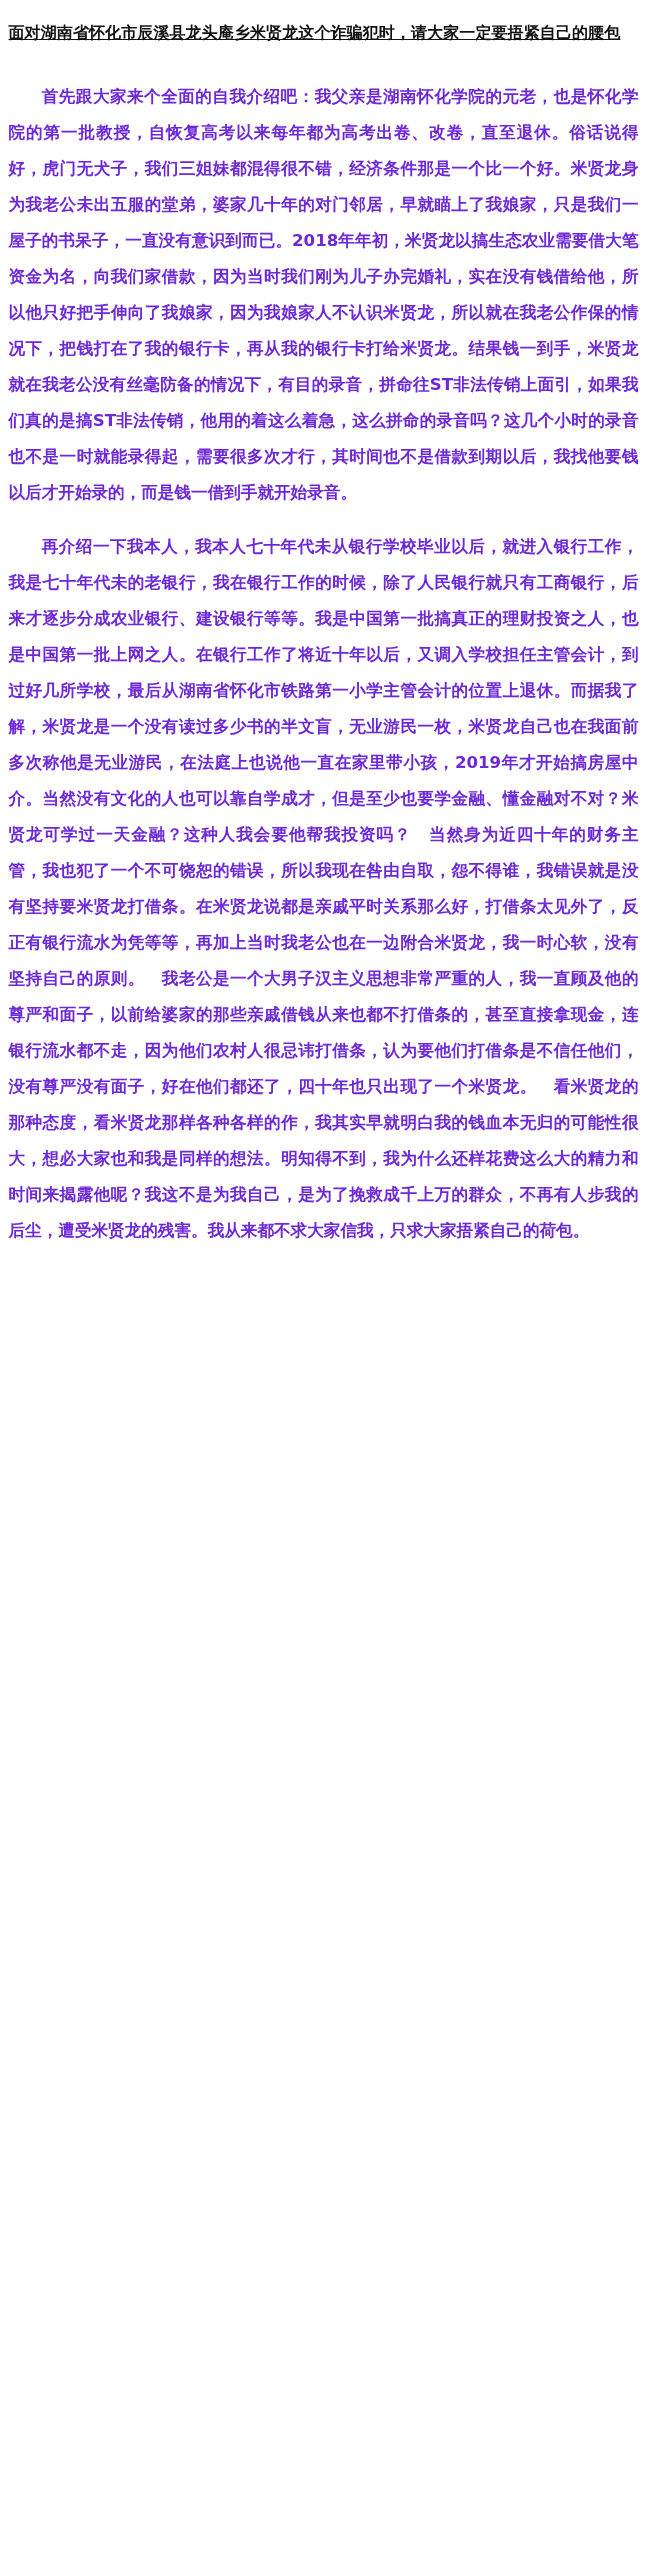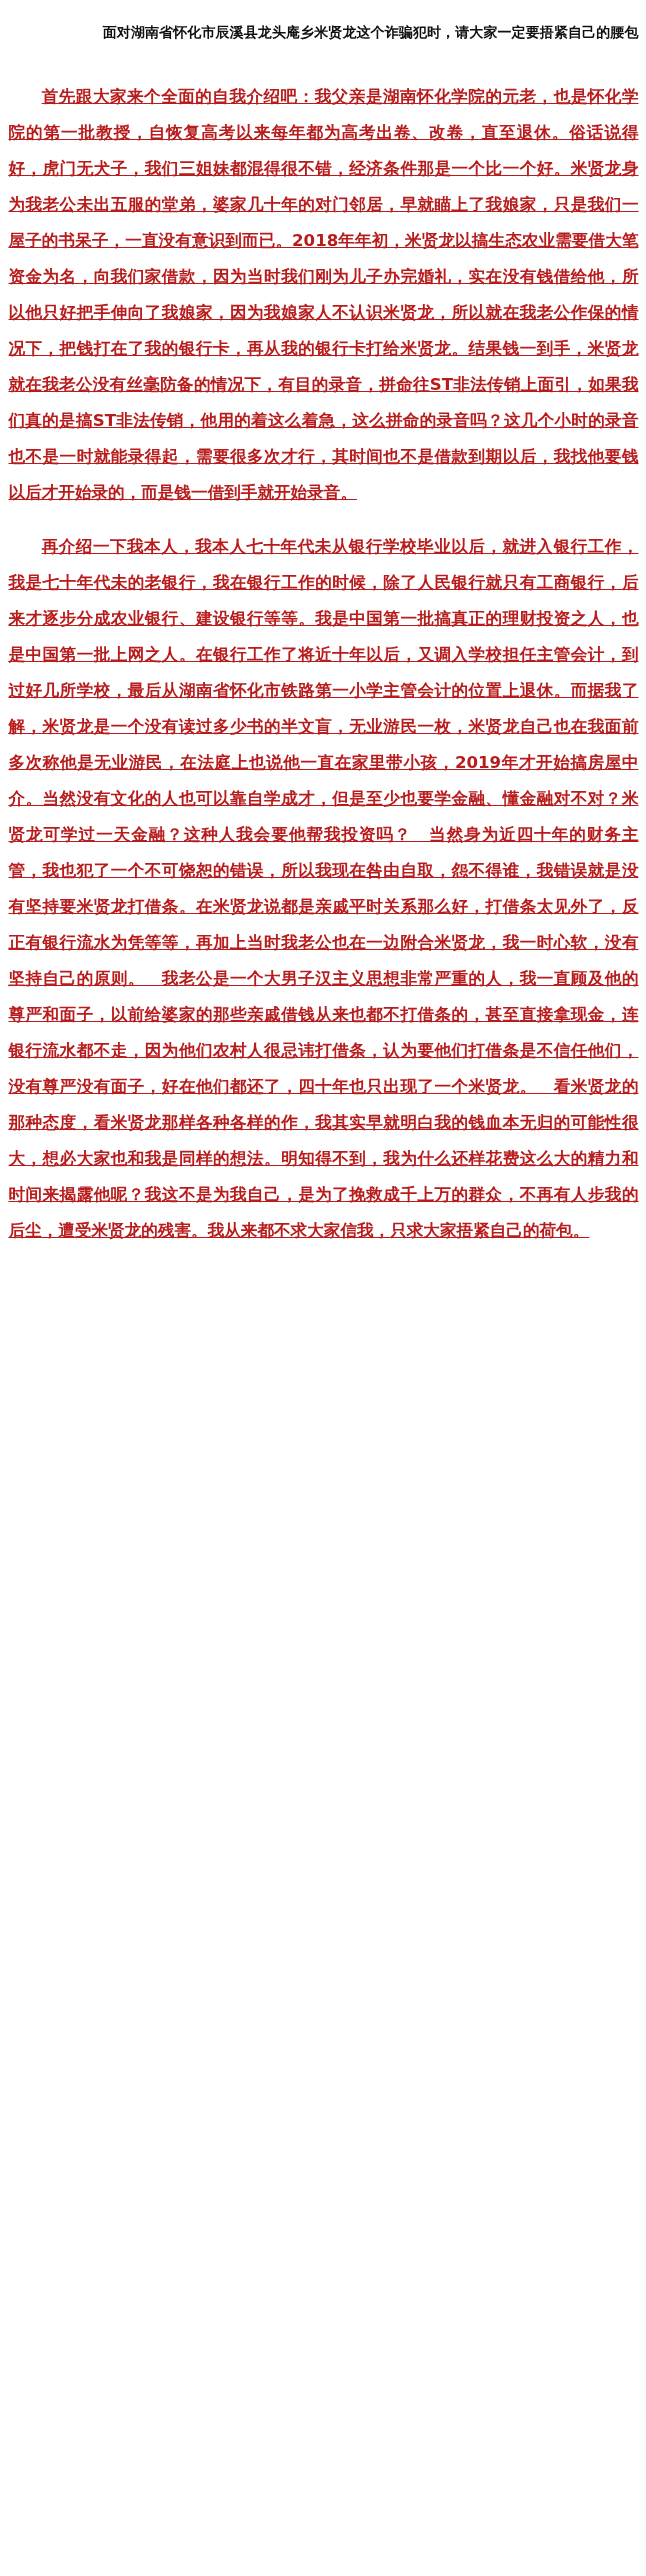--- a/index.html
+++ b/index.html
@@ -14,44 +14,44 @@
     font-family: "DejaVu Sans", "Liberation Sans", sans-serif;
     color: #1a1a1a;
     -webkit-font-smoothing: antialiased;
   }
   .page {
     width: 647px;
     box-sizing: border-box;
     padding: 14.5px 8.5px 24px 8.5px;
   }
   .article-title {
-    font-size: 14px;
+    font-size: 16px;
     font-weight: 700;
     line-height: 35px;
     letter-spacing: 0.1px;
     color: #111111;
     margin: 0 0 8.5px 0;
-    text-align: right;
+    text-align: left;
     word-break: break-all;
+    text-decoration: underline;
   }
   .article-body {
     margin: 0;
   }
   .para {
     font-size: 16.6px;
     line-height: 36px;
     font-weight: 600;
-    color: #b91c1c;
+    color: #6d28d9;
     margin: 0 0 18px 0;
     text-indent: 2em;
     text-align: justify;
     text-justify: inter-character;
     word-break: break-all;
     letter-spacing: 0px;
-    text-decoration: underline;
   }
   .para:last-child {
     margin-bottom: 0;
   }
   .spacer-top { height: 20.6px; }
 </style>
 </head>
 <body>
 
 <div class="page">

